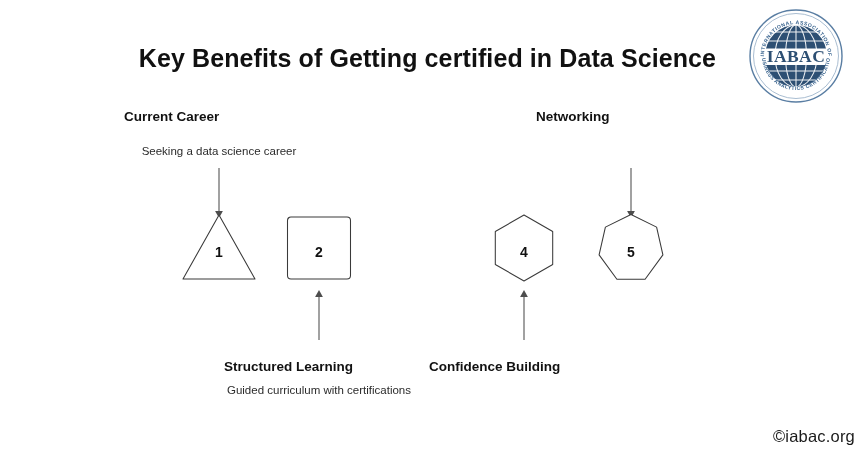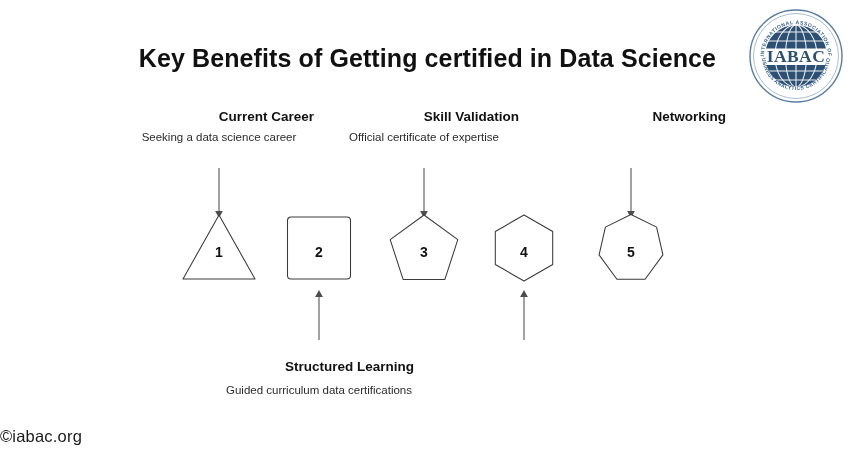--- a/index.html
+++ b/index.html
@@ -37,37 +37,37 @@
   .col{position:absolute;top:0;width:190px;height:455px;}
   .col-1{left:124px;}
   .col-2{left:224px;}
   .col-3{left:329px;}
   .col-4{left:429px;}
   .col-5{left:536px;text-decoration:underline;}
 
   .head{
     position:absolute;
     left:0;width:190px;
-    text-align:right;
+    text-align:left;
     font-size:13.5px;
     font-weight:bold;
     line-height:17px;
     color:#111111;
   }
   .desc{
     position:absolute;
     left:0;width:190px;
     text-align:center;
     font-size:11.5px;
     line-height:15px;
     color:#2b2b2b;
   }
   
   .head-top{top:108px;}
-  .desc-top{top:130px;}
+  .desc-top{top:144px;}
   
   .head-bot{top:358px;}
   .desc-bot{top:383px;}
 
   
   .arrow{position:absolute;left:0;width:190px;height:60px;}
   .arrow-down{top:168px;}
   .arrow-up{top:288px;}
   .arrow svg{display:block;margin:0 auto;}
 
@@ -87,21 +87,21 @@
     font-weight:bold;
     color:#111111;
     pointer-events:none;
   }
 
   
   .footer{
     position:absolute;
     left:0;right:0;
     top:427px;
-    text-align:left;
+    text-align:right;
     font-size:16.5px;
     color:#1a1a1a;
     letter-spacing:.2px;
   }
 </style>
 </head>
 <body>
 
 <div id="canvas">
 
@@ -164,53 +164,38 @@
       </svg>
     </div>
     <div class="shape-num">2</div>
     <div class="arrow arrow-up">
       <svg width="14" height="52" viewBox="0 0 14 52">
         <line x1="7" y1="8" x2="7" y2="52" stroke="#8a8a8a" stroke-width="1.6"></line>
         <polygon points="7,2 3.1,9 10.9,9" fill="#4d4d4d"></polygon>
       </svg>
     </div>
     <div class="head head-bot">Structured Learning</div>
-    <div class="desc desc-bot">Guided curriculum data certifications</div>
-  </div>
-
-  <div class="col col-3">
-    <div class="head head-top">Skill Validation</div>
-    <div class="desc desc-top">Official certificate of expertise</div>
-    <div class="arrow arrow-down">
-      <svg width="14" height="52" viewBox="0 0 14 52">
-        <line x1="7" y1="0" x2="7" y2="44" stroke="#8a8a8a" stroke-width="1.6"></line>
-        <polygon points="7,50 3.1,43 10.9,43" fill="#4d4d4d"></polygon>
-      </svg>
-    </div>
-    <div class="shape">
-      <svg width="72" height="70" viewBox="0 0 72 70">
-        <polygon points="36,3 69.8,27.6 56.9,67.4 15.1,67.4 2.2,27.6" fill="#ffffff" stroke="#3a3a3a" stroke-width="1.05" stroke-linejoin="round"></polygon>
-      </svg>
-    </div>
-    <div class="shape-num">3</div>
-  </div>
+    <div class="desc desc-bot">Guided curriculum with certifications</div>
+  </div>
+
 
   <div class="col col-4">
     <div class="shape">
       <svg width="70" height="70" viewBox="0 0 70 70">
         <polygon points="35,3 63.7,19.5 63.7,52.5 35,69 6.3,52.5 6.3,19.5" fill="#ffffff" stroke="#3a3a3a" stroke-width="1.05" stroke-linejoin="round"></polygon>
       </svg>
     </div>
     <div class="shape-num">4</div>
     <div class="arrow arrow-up">
       <svg width="14" height="52" viewBox="0 0 14 52">
         <line x1="7" y1="8" x2="7" y2="52" stroke="#8a8a8a" stroke-width="1.6"></line>
         <polygon points="7,2 3.1,9 10.9,9" fill="#4d4d4d"></polygon>
       </svg>
     </div>
+    <div class="head head-bot">Confidence Building</div>
   </div>
 
   <div class="col col-5">
     <div class="head head-top">Networking</div>
     <div class="arrow arrow-down">
       <svg width="14" height="52" viewBox="0 0 14 52">
         <line x1="7" y1="0" x2="7" y2="44" stroke="#8a8a8a" stroke-width="1.6"></line>
         <polygon points="7,50 3.1,43 10.9,43" fill="#4d4d4d"></polygon>
       </svg>
     </div>

